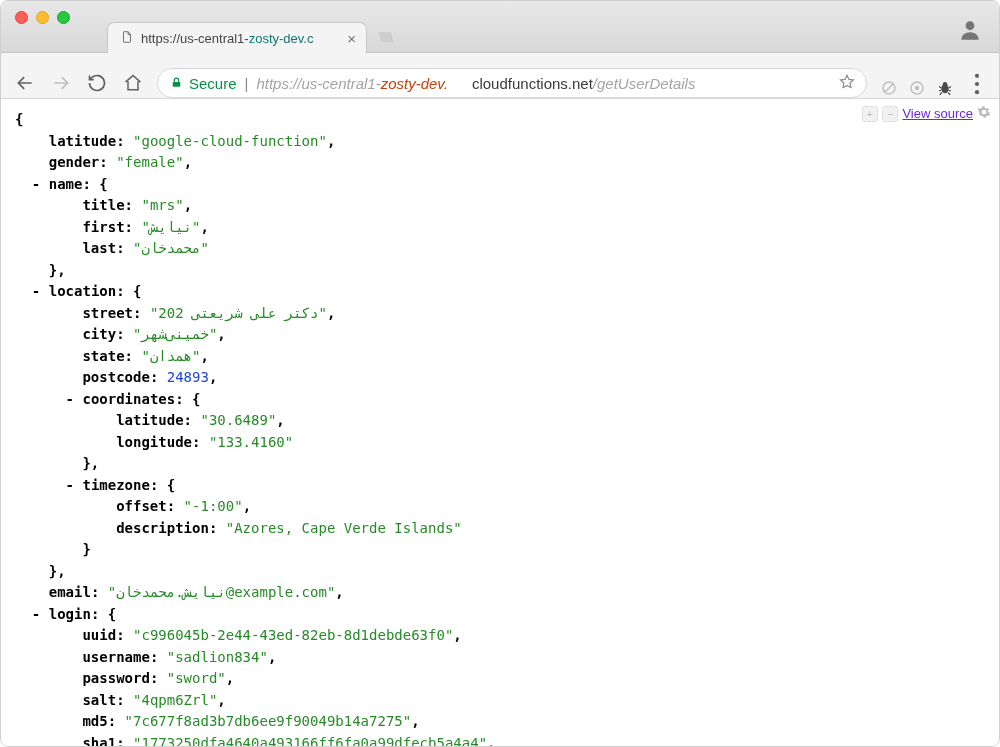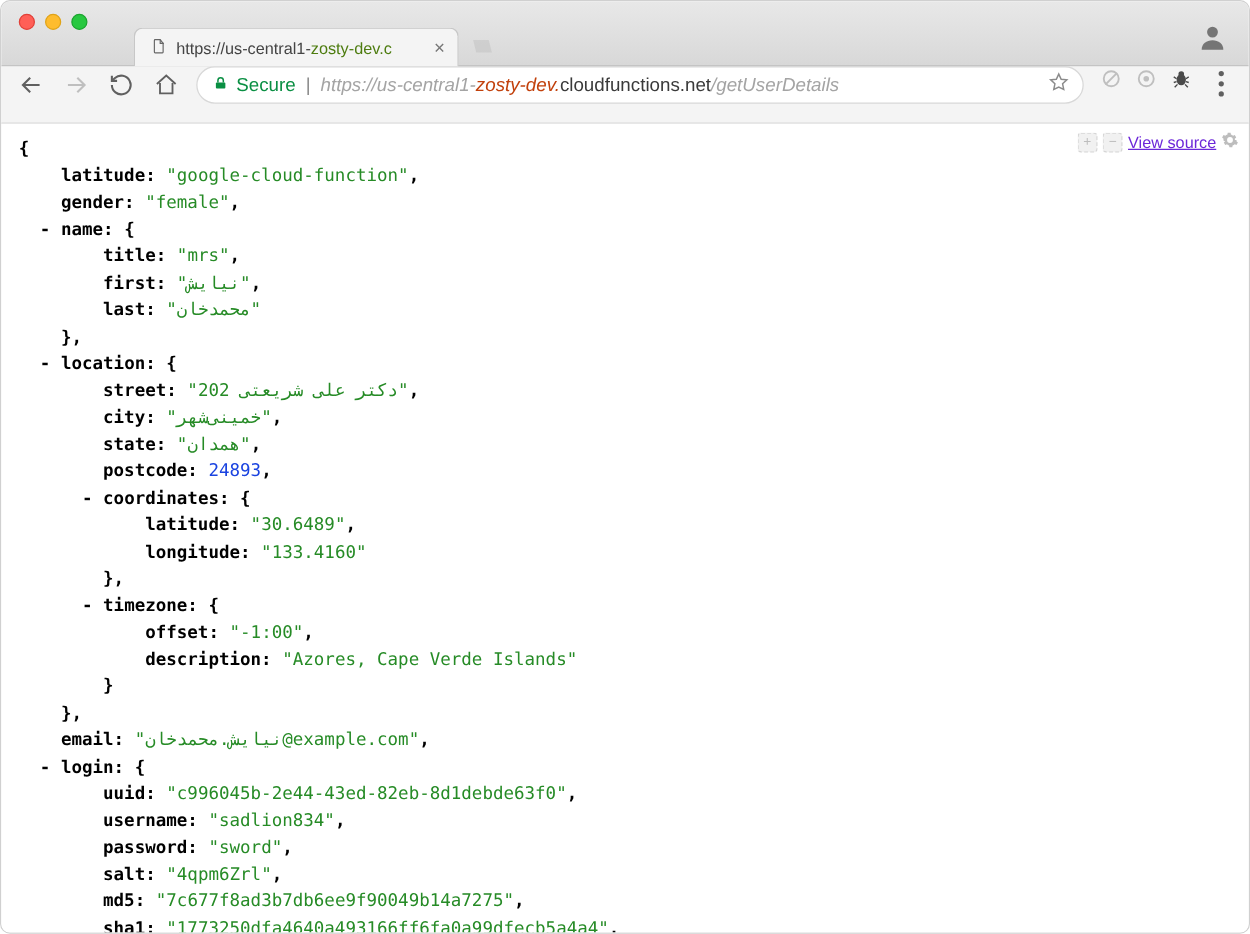--- a/index.html
+++ b/index.html
@@ -74,21 +74,21 @@
     top: 16px;
     width: 26px; height: 26px;
     color: #757575;
   }
   
   .toolbar {
     height: 46px;
     background: #f4f4f4;
     border-bottom: 1px solid #d7d7d7;
     display: flex;
-    align-items: flex-start;
+    align-items: flex-end;
     padding: 0 8px;
     gap: 4px;
   }
   .navbtn {
     width: 32px; height: 30px;
     display: flex; align-items: center; justify-content: center;
     color: #606060;
     border-radius: 3px;
   }
   .navbtn.disabled { color: #bfbfbf; }
@@ -105,21 +105,21 @@
     margin: 0 4px;
     font-size: 15px;
     gap: 6px;
     color: #4b4b4b;
   }
   .lock-icon { color: #0a8f43; width: 13px; flex-shrink:0; }
   .secure { color: #0a8f43; }
   .sep { color: #888; margin: 0 2px; }
   .url-text { white-space: nowrap; overflow: hidden; }
   .url-text .grey { color: #a4a4a4; font-style: italic; }
-  .url-text .dark { color: #3a3a3a; }
+  .url-text .dark { color: #3a3a3a; margin-left: 24px; }
   .star { margin-left: auto; color: #8b8b8b; width: 18px; flex-shrink: 0;}
   .ext-icons { display: flex; align-items: center; gap: 8px; margin: 0 4px; }
   .ext { width: 20px; height: 20px; color: #bfbfbf; display:flex; align-items:center; justify-content:center;}
   .ext.dark { color: #4a4a4a; }
   .ext svg { width: 18px; height: 18px; }
   .menu-dots { width: 28px; display:flex; align-items:center; justify-content:center; color:#606060;}
 
   
   .content {
     flex: 1;
@@ -167,21 +167,21 @@
     <div class="tl green"></div>
   </div>
   <div class="tabs">
     <div class="tab">
       <span class="doc-icon">
         <svg viewBox="0 0 24 24" fill="none" stroke="currentColor" stroke-width="1.6">
             <path d="M14 3H7a1 1 0 0 0-1 1v16a1 1 0 0 0 1 1h10a1 1 0 0 0 1-1V8z"></path>
             <path d="M14 3v5h5"></path>
           </svg>
       </span>
-      <span class="tab-title"><span>https://us-central1-</span><span style="color:#4d7c0f">zosty-dev.c</span></span>
+      <span class="tab-title"><span>https://us-central1-</span><span style="color:#0f766e">zosty-dev.c</span></span>
       <span class="closex">×</span>
     </div>
     <div class="newtab">
       <svg viewBox="0 0 24 24" fill="#b8b8b8">
           <path d="M3 6 L18 6 L21 18 L6 18 Z" opacity="0.4"></path>
         </svg>
     </div>
   </div>
   <div class="avatar">
     <svg viewBox="0 0 24 24" fill="currentColor">

